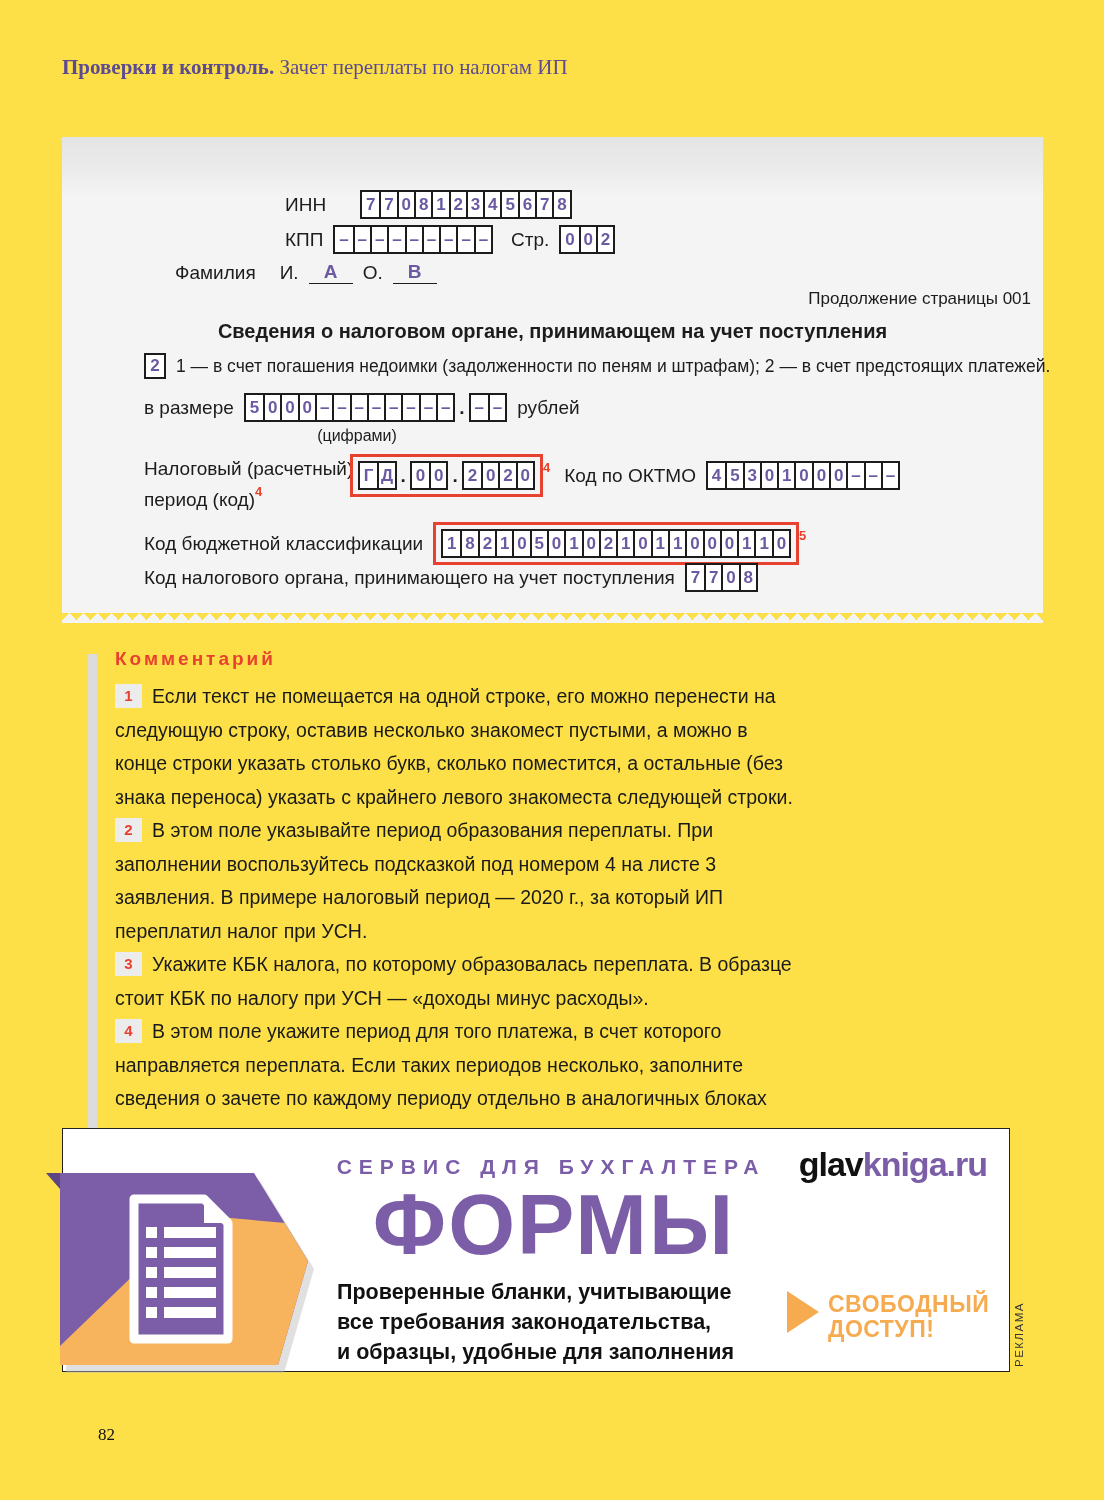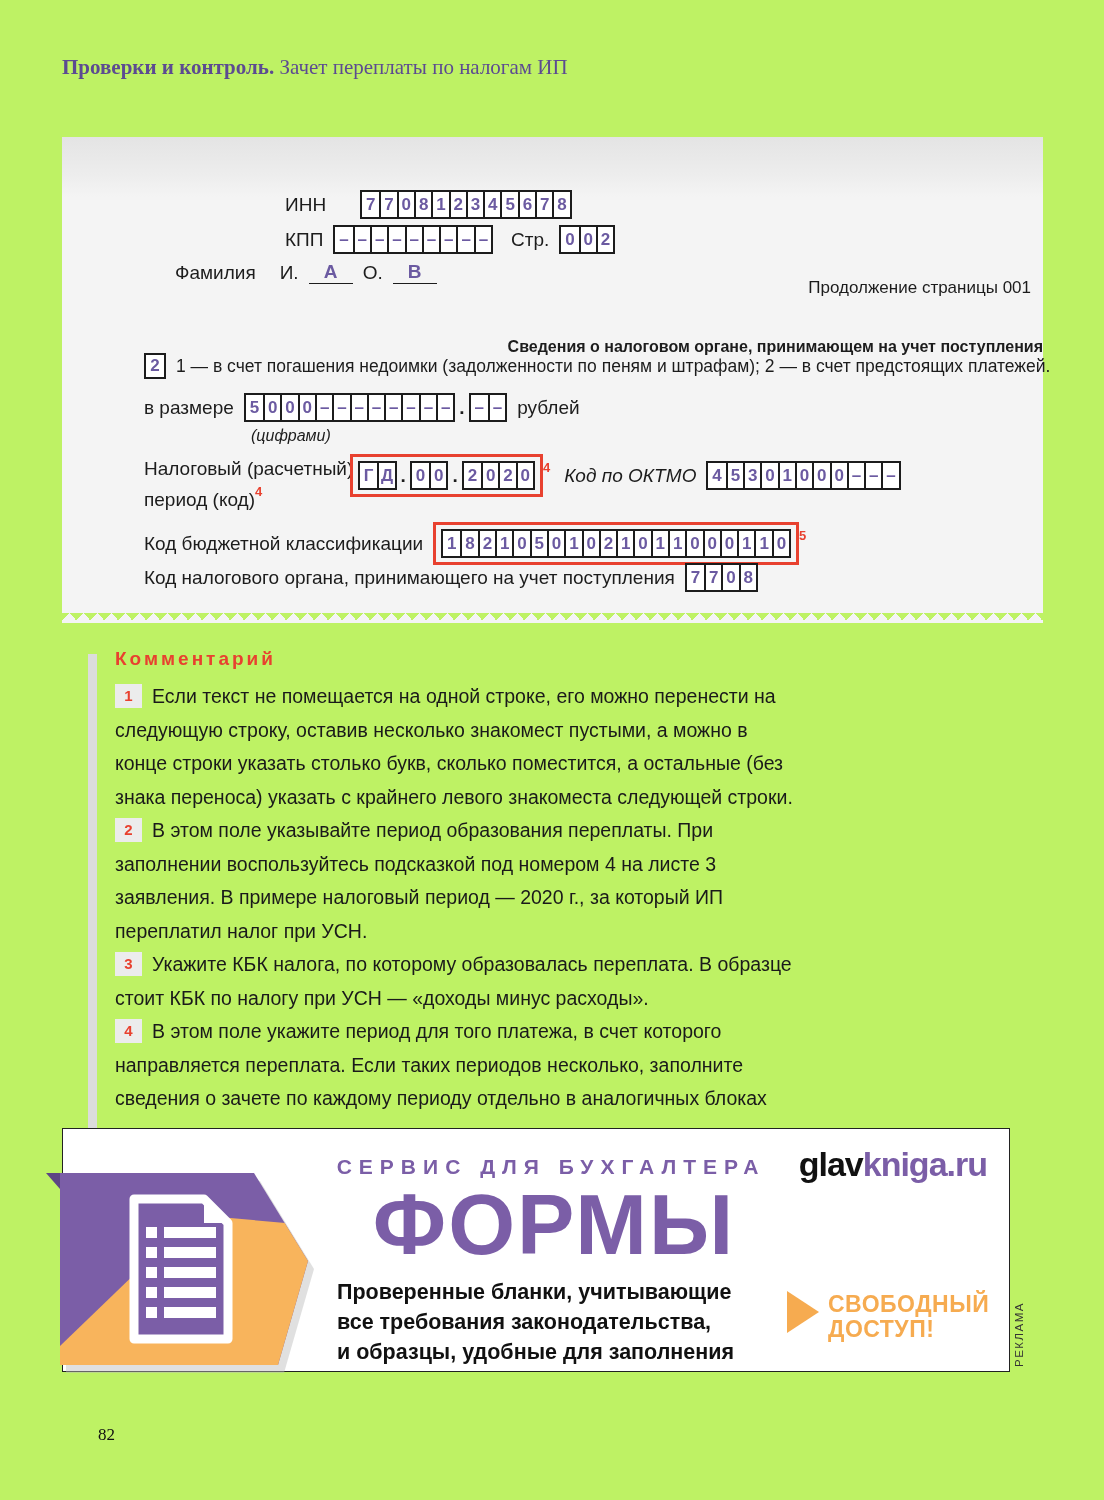--- a/index.html
+++ b/index.html
@@ -1,17 +1,17 @@
 <!DOCTYPE html>
 <html><head>
 <meta charset="utf-8">
 <style>
   * { margin:0; padding:0; box-sizing:border-box; }
   body { background:#ffffff; font-family:"Liberation Sans", sans-serif; }
-  .page { position:relative; width:1104px; height:1500px; background:#bef264; overflow:hidden; }
+  .page { position:relative; width:1104px; height:1500px; background:#fde047; overflow:hidden; }
 
   
   .hdr { position:absolute; left:62px; top:55px; font-family:"Liberation Serif", serif;
          font-size:21px; color:#5c4b91; }
   .hdr b { font-weight:bold; }
 
   
   .sheet { position:absolute; left:62px; top:137px; width:981px; height:476px;
            background:linear-gradient(180deg,#e4e4e4 0px,#ededed 38px,#f4f4f4 60px,#f4f4f4 100%);
            font-size:19px; color:#1c1c1c; }
@@ -25,23 +25,23 @@
   .cell:first-child { border-left:none; }
   .lbl { margin-right:10px; }
   .redbox { display:inline-flex; align-items:center; border:3px solid #e8412f;
             padding:4px 5px; background:transparent; }
   .reddot { font-weight:bold; margin:0 4px; color:#1c1c1c; }
   .supref { color:#e8412f; font-size:13px; font-weight:bold; vertical-align:top;
             position:relative; top:-8px; }
   .uline { border-bottom:1.5px solid #1c1c1c; text-align:center;
            color:#6b5aa1; font-weight:bold; }
   .small-note { position:absolute; font-size:16px; color:#1c1c1c; }
-  .sheet-title { position:absolute; top:201px; left:0; width:100%; text-align:right;
-                 font-weight:bold; font-size:16px; }
-  .continuation { position:absolute; top:141px; right:12px; font-size:17px; }
+  .sheet-title { position:absolute; top:183px; left:0; width:100%; text-align:center;
+                 font-weight:bold; font-size:20px; }
+  .continuation { position:absolute; top:152px; right:12px; font-size:17px; }
   .choice-cell { display:inline-flex; width:22px; height:26px; border:2px solid #1c1c1c;
                  background:#fff; align-items:center; justify-content:center;
                  font-weight:bold; font-size:17px; color:#6b5aa1; margin-right:10px; }
   .two-line-lbl { position:absolute; line-height:31px; }
 
   
   .commentary { position:absolute; left:88px; top:648px; width:712px; }
   .commentary::before { content:""; position:absolute; left:0; top:6px; bottom:4px;
                         width:9px; background:#dcdcdc; }
   .comm-inner { padding-left:27px; }
@@ -160,21 +160,21 @@
           <span class="cell">–</span>
           <span class="cell">–</span>
         </span>
       <span class="reddot">.</span>
       <span class="cellrow">
           <span class="cell">–</span>
           <span class="cell">–</span>
         </span>
       <span class="lbl" style="margin-left:10px;">рублей</span>
     </div>
-    <div class="small-note" style="left:189px; top:290px; width:232px; text-align:left;font-style:italic;">(цифрами)</div>
+    <div class="small-note" style="left:179px; top:290px; width:232px; text-align:center;">(цифрами)</div>
 
     <div class="two-line-lbl" style="left:82px; top:316px;">
       <span>Налоговый (расчетный)</span><br>
       <span>период (код)</span><span class="supref">4</span>
     </div>
 
     <div class="frow" style="left:288px; top:317px;">
       <span class="redbox">
         <span class="cellrow">
             <span class="cell">Г</span>
@@ -187,21 +187,21 @@
           </span>
         <span class="reddot">.</span>
         <span class="cellrow">
             <span class="cell">2</span>
             <span class="cell">0</span>
             <span class="cell">2</span>
             <span class="cell">0</span>
           </span>
       </span>
       <span class="supref">4</span>
-      <span class="lbl" style="margin-left:14px;font-style:italic;">Код по ОКТМО</span>
+      <span class="lbl" style="margin-left:14px;">Код по ОКТМО</span>
       <span class="cellrow">
           <span class="cell">4</span>
           <span class="cell">5</span>
           <span class="cell">3</span>
           <span class="cell">0</span>
           <span class="cell">1</span>
           <span class="cell">0</span>
           <span class="cell">0</span>
           <span class="cell">0</span>
           <span class="cell">–</span>

